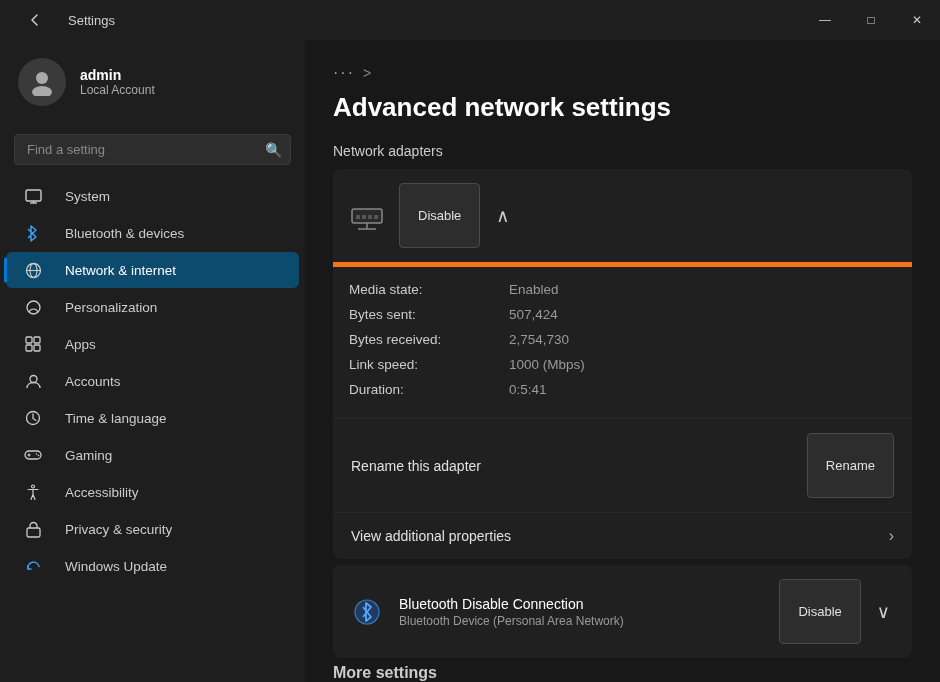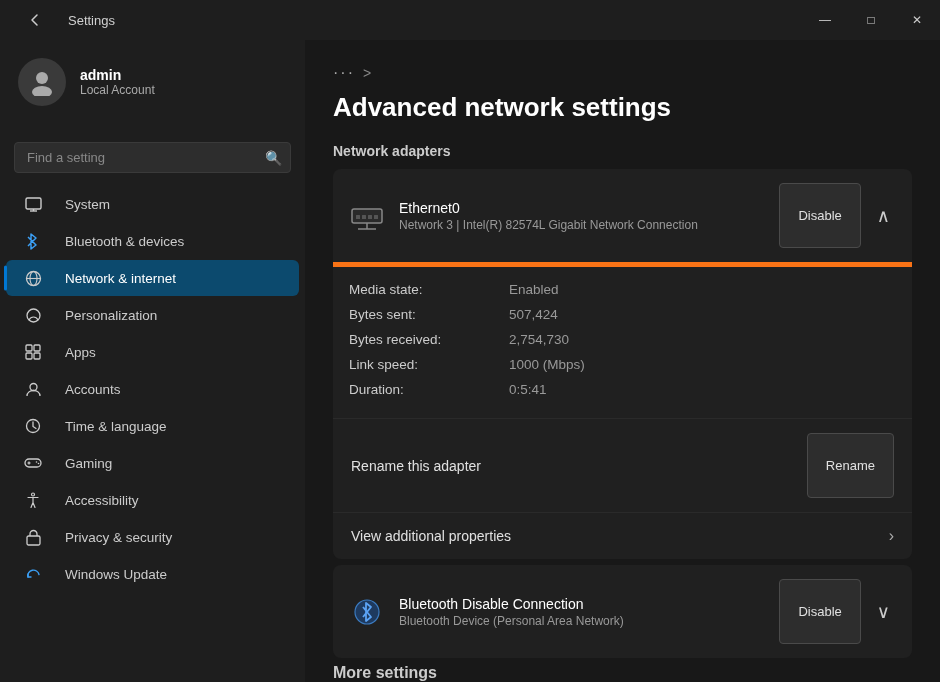--- a/index.html
+++ b/index.html
@@ -85,21 +85,21 @@
       font-size: 22px;
       color: #aaa;
       flex-shrink: 0;
     }
     .user-info { display: flex; flex-direction: column; }
     .user-name { font-size: 14px; font-weight: 600; color: #fff; }
     .user-type { font-size: 12px; color: #aaa; }
 
     
     .search-box {
-      margin: 20px 14px 12px 14px;
+      margin: 12px 14px 12px 14px;
       position: relative;
     }
     .search-input {
       width: 100%;
       background: #2d2d2d;
       border: 1px solid #3a3a3a;
       border-radius: 4px;
       color: #ccc;
       font-size: 13px;
       padding: 7px 36px 7px 12px;
@@ -176,21 +176,21 @@
     .page-title {
       font-size: 26px;
       font-weight: 600;
       color: #fff;
       margin-bottom: 20px;
     }
 
     
     .section-title {
       font-size: 14px;
-      font-weight: 700;
+      font-weight: 400;
       color: #ccc;
       margin-bottom: 10px;
       margin-top: 4px;
     }
 
     
     .card {
       background: #202020;
       border-radius: 8px;
       margin-bottom: 6px;
@@ -466,24 +466,20 @@
           <svg width="34" height="30" viewBox="0 0 34 30" fill="none">
             <rect x="2" y="8" width="30" height="14" rx="2" stroke="#888" stroke-width="1.5" fill="#2a2a2a"></rect>
             <rect x="6" y="14" width="4" height="4" rx="0.5" fill="#555"></rect>
             <rect x="12" y="14" width="4" height="4" rx="0.5" fill="#555"></rect>
             <rect x="18" y="14" width="4" height="4" rx="0.5" fill="#555"></rect>
             <rect x="24" y="14" width="4" height="4" rx="0.5" fill="#555"></rect>
             <line x1="17" y1="22" x2="17" y2="28" stroke="#888" stroke-width="1.5"></line>
             <line x1="8" y1="28" x2="26" y2="28" stroke="#888" stroke-width="1.5"></line>
           </svg>
         </div>
-        <div class="adapter-info">
-          <div class="adapter-name">Ethernet0</div>
-          <div class="adapter-desc">Network 3 | Intel(R) 82574L Gigabit Network Connection</div>
-        </div>
         <div class="adapter-actions">
           <button class="btn-outline">Disable</button>
           <button class="chevron-btn">∧</button>
         </div>
       </div>
 
       <div class="stats-panel">
         <div class="stat-row">
           <span class="stat-label">Media state:</span>
           <span class="stat-value">Enabled</span>

